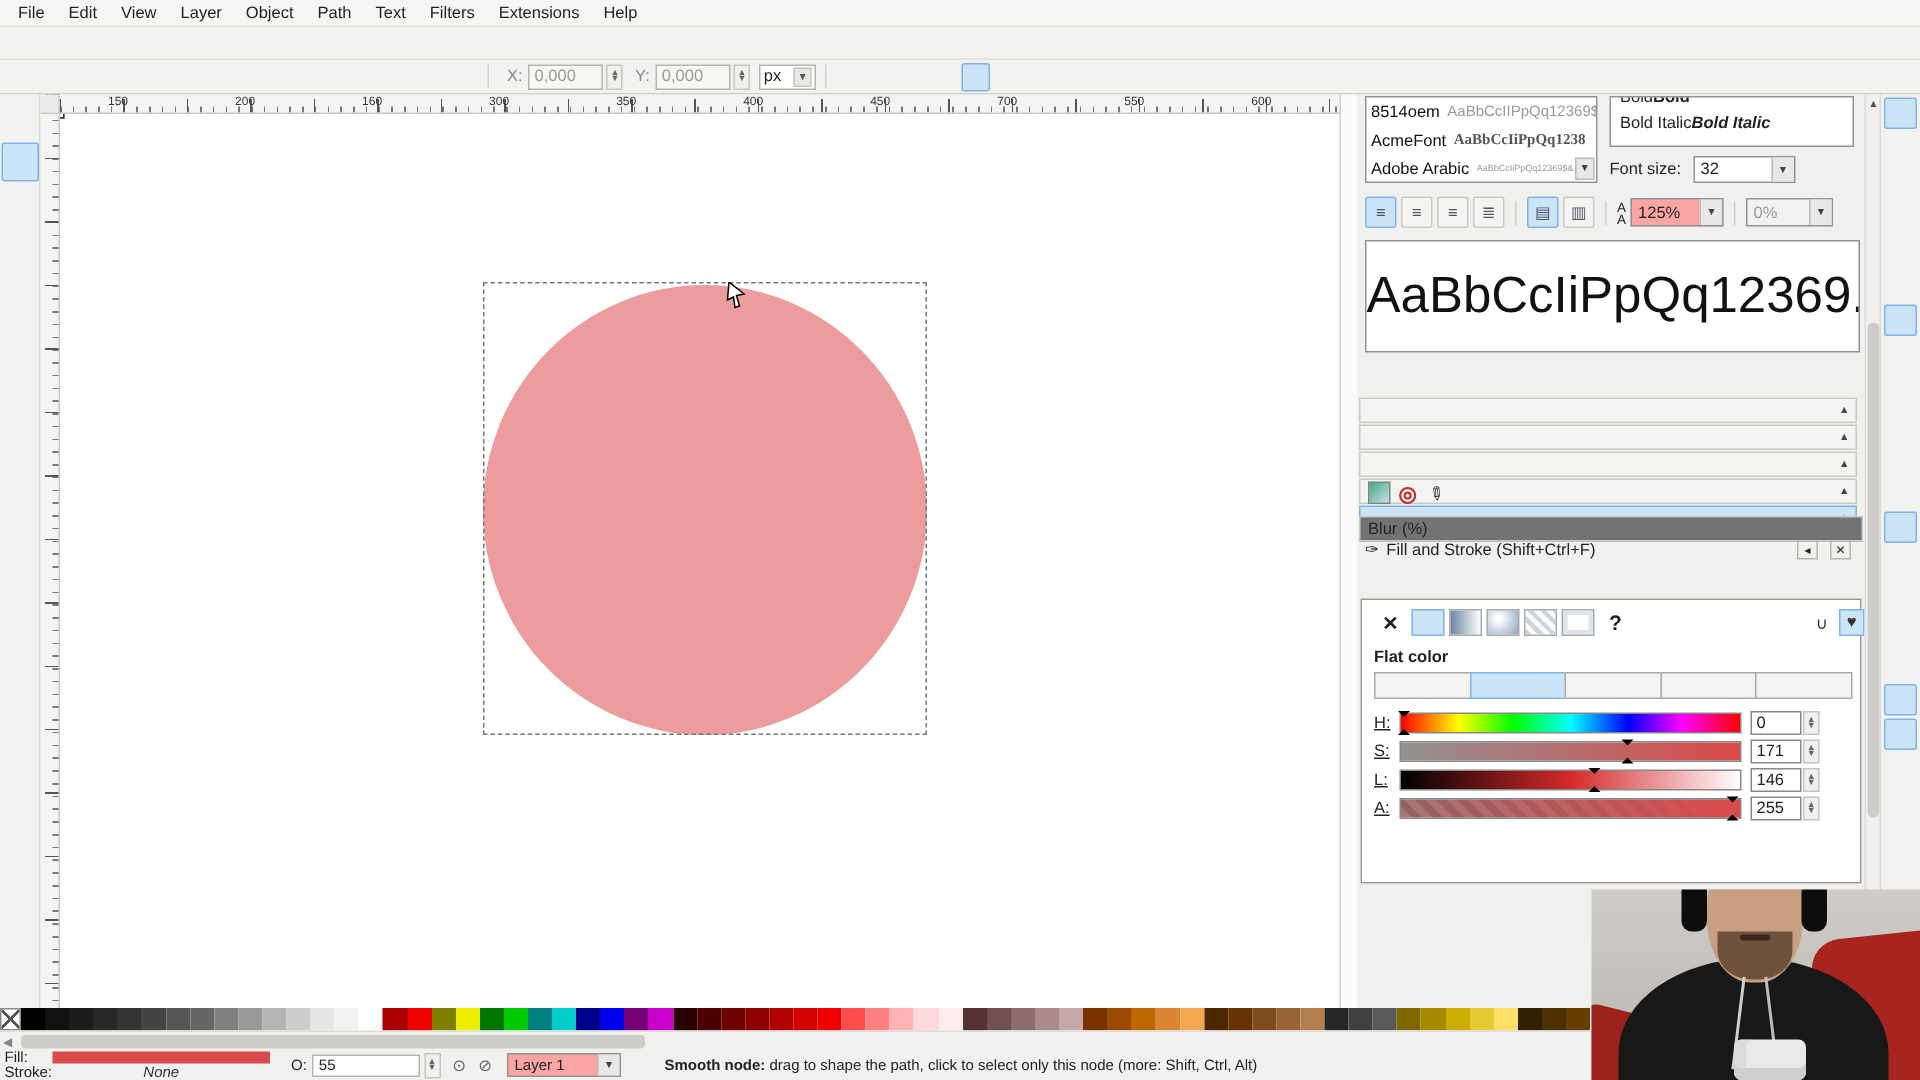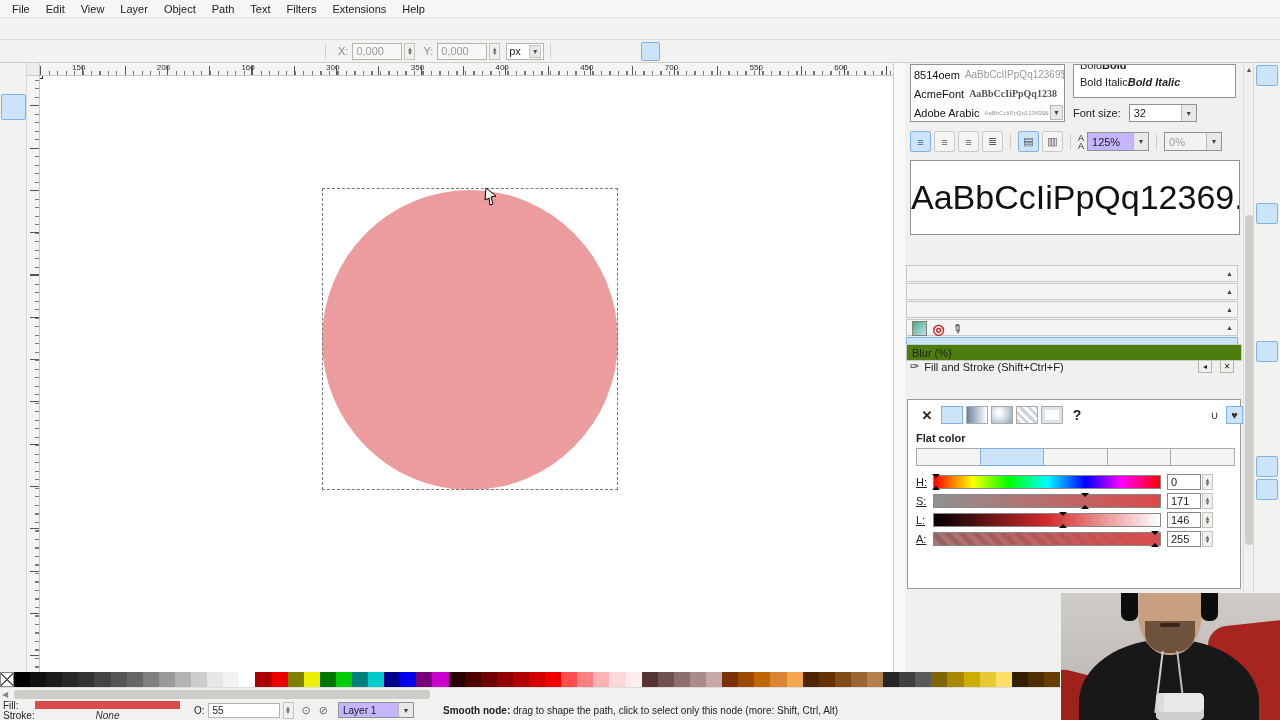--- a/index.html
+++ b/index.html
@@ -56,21 +56,21 @@
   #fontlist .dd{position:absolute;right:1px;bottom:1px;width:13px;height:15px;background:#e8e8e6;border:1px solid #bbb;font-size:7px;display:flex;align-items:center;justify-content:center;color:#444}
   #stylelist{left:168px;top:1px;width:163px;height:34px}
   #stylelist .sr{display:flex;height:17px;align-items:flex-start;padding-left:6px;white-space:nowrap}
   #stylelist .inner{margin-top:-6px}
   #fontsizerow{position:absolute;left:168px;top:40px;width:163px;height:20px;display:flex;align-items:center;gap:8px}
   #fontsizesel{width:68px;height:18px;background:#fff;border:1px solid #8f9297;display:flex;align-items:center;justify-content:space-between;padding-left:4px}
   #fontsizesel .ar,{font-size:7px}
   .ddar{width:15px;height:100%;background:#e8e8e6;border-left:1px solid #bbb;font-size:7px;color:#444;display:inline-flex;align-items:center;justify-content:center}
   #texttools{position:absolute;left:5px;top:68px;display:flex;align-items:center;gap:3px}
   #texttools .tb{width:21px;height:21px;border:1px solid #c9c9c5;background:#f4f4f2;font-size:11px;color:#556;border-radius:2px}
-  .combo{height:19px;background:#c4b5fd;border:1px solid #8f9297;display:flex;align-items:center;justify-content:space-between;padding-left:4px}
+  .combo{height:19px;background:#fca5a5;border:1px solid #8f9297;display:flex;align-items:center;justify-content:space-between;padding-left:4px}
   .combo.dis{background:#f2f2f0;color:#9a9a9a}
   #preview{position:absolute;left:5px;top:97px;width:330px;height:75px;background:#fff;border:1px solid #8f9297;display:flex;align-items:center;overflow:hidden;white-space:nowrap;font-size:34px;color:#111}
   #dlgbtns{position:absolute;left:5px;top:177px;width:330px;height:18px;display:flex;align-items:center}
   #dlgbtns .b{height:17px;padding:0 6px;display:flex;align-items:center;border:1px solid #b9b9b4;background:#f2f2f0}
   #setdefault{color:#9a9a9a;border-color:#d5d5d0!important}
   #apply{margin-left:auto}
   #closebtn{margin-left:6px}
   
   #accordion{position:absolute;left:1px;top:202px;width:332px}
   .acc{height:17px;display:flex;align-items:center;gap:5px;border:1px solid #c9c9c5;background:#f4f4f2;margin-bottom:1px;padding:0 4px}
@@ -109,21 +109,21 @@
   .mark::after{content:"";position:absolute;left:-4px;bottom:-2px;border:4px solid transparent;border-bottom:4px solid #000}
   #bar-h{background:linear-gradient(to right,#f00,#ff0 17%,#0f0 33%,#0ff 50%,#00f 67%,#f0f 83%,#f00)}
   #bar-s{background:linear-gradient(to right,#919191,#db4949)}
   #bar-l{background:linear-gradient(to right,#000,#d42a2a 50%,#fff)}
   #bar-a{background:linear-gradient(to right,rgba(217,73,73,.35),#d94c4c),repeating-linear-gradient(45deg,#8d8d8d 0 5px,#6f6f6f 5px 10px)}
   #fsicons{position:absolute;left:7px;top:258px;display:flex;gap:4px;align-items:center}
   #fsicons .fi{width:15px;height:15px;font-size:12px;display:inline-flex;align-items:center;justify-content:center}
   #fsicons .grad{background:linear-gradient(135deg,#4a8,#cde);border:1px solid #787}
   #fsicons .ring{color:#c22;font-size:14px;font-weight:bold}
   #fsicons .drop{transform:rotate(130deg);color:#222}
-  #blurrow{position:absolute;left:1px;top:281px;width:336px;height:17px;background:#4d7c0f;border:1px solid #c9c9c5;display:flex;align-items:center;padding-left:5px}
+  #blurrow{position:absolute;left:1px;top:281px;width:336px;height:17px;background:#737373;border:1px solid #c9c9c5;display:flex;align-items:center;padding-left:5px}
   #opacityrow{position:absolute;left:1px;top:302px;width:336px;height:18px;background:#b3c2d1;border:1px solid #8fa3b5;display:flex;align-items:center;padding-left:5px}
   
   #pscroll{left:1243px;top:63px;width:10px;height:610px;background:#f0f0ee;border-left:1px solid #ddd}
   #pscroll .up{position:absolute;top:0;left:0;width:10px;height:12px;font-size:7px;color:#555;display:flex;align-items:center;justify-content:center}
   #pscroll .thumb{position:absolute;left:1px;top:152px;width:8px;height:330px;background:#cdcdc9;border-radius:4px}
   #snapbar{left:1253px;top:63px;width:27px;height:610px;background:#f2f2f0;border-left:1px solid #d8d8d4;display:flex;flex-direction:column;align-items:center;padding-top:2px;gap:2px}
   #snapbar .snap{width:22px;height:21px;font-size:12px;color:#3b4c8c;border:1px solid transparent;border-radius:2px}
   
   #palette{left:0;top:672px;width:1061px;height:15px;background:#fff;display:flex}
   #palette .none{width:14px;height:15px;border:1px solid #888;background:

